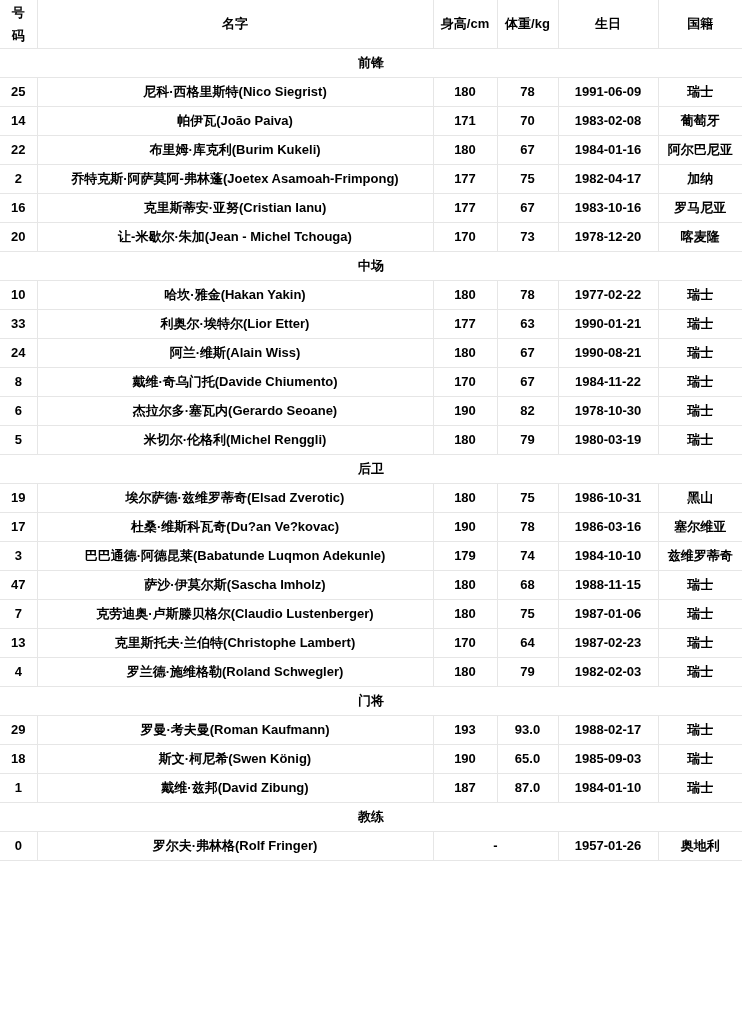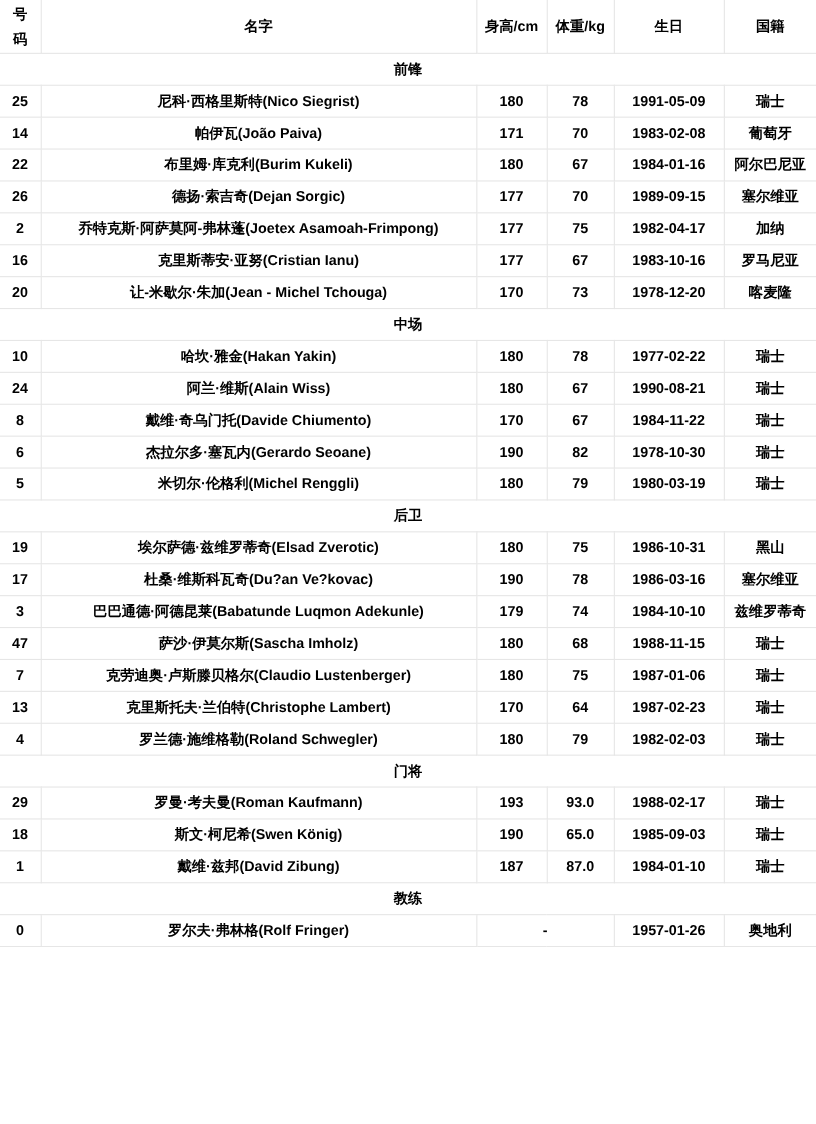--- a/index.html
+++ b/index.html
@@ -78,48 +78,40 @@
   </thead>
   <tbody>
       <tr class="section-row">
         <td colspan="6">前锋</td>
       </tr>
       <tr>
         <td class="vb">25</td>
         <td class="vb">尼科·西格里斯特(Nico Siegrist)</td>
         <td class="vb">180</td>
         <td class="vb">78</td>
-        <td class="vb">1991-05-09</td>
+        <td class="vb">1991-06-09</td>
         <td>瑞士</td>
       </tr>
       <tr>
         <td class="vb">14</td>
         <td class="vb">帕伊瓦(João Paiva)</td>
         <td class="vb">171</td>
         <td class="vb">70</td>
         <td class="vb">1983-02-08</td>
         <td>葡萄牙</td>
       </tr>
       <tr>
         <td class="vb">22</td>
         <td class="vb">布里姆·库克利(Burim Kukeli)</td>
         <td class="vb">180</td>
         <td class="vb">67</td>
         <td class="vb">1984-01-16</td>
         <td>阿尔巴尼亚</td>
       </tr>
       <tr>
-        <td class="vb">26</td>
-        <td class="vb">德扬·索吉奇(Dejan Sorgic)</td>
-        <td class="vb">177</td>
-        <td class="vb">70</td>
-        <td class="vb">1989-09-15</td>
-        <td>塞尔维亚</td>
-      </tr>
-      <tr>
         <td class="vb">2</td>
         <td class="vb">乔特克斯·阿萨莫阿-弗林蓬(Joetex Asamoah-Frimpong)</td>
         <td class="vb">177</td>
         <td class="vb">75</td>
         <td class="vb">1982-04-17</td>
         <td>加纳</td>
       </tr>
       <tr>
         <td class="vb">16</td>
         <td class="vb">克里斯蒂安·亚努(Cristian Ianu)</td>
@@ -141,20 +133,28 @@
       </tr>
       <tr>
         <td class="vb">10</td>
         <td class="vb">哈坎·雅金(Hakan Yakin)</td>
         <td class="vb">180</td>
         <td class="vb">78</td>
         <td class="vb">1977-02-22</td>
         <td>瑞士</td>
       </tr>
       <tr>
+        <td class="vb">33</td>
+        <td class="vb">利奥尔·埃特尔(Lior Etter)</td>
+        <td class="vb">177</td>
+        <td class="vb">63</td>
+        <td class="vb">1990-01-21</td>
+        <td>瑞士</td>
+      </tr>
+      <tr>
         <td class="vb">24</td>
         <td class="vb">阿兰·维斯(Alain Wiss)</td>
         <td class="vb">180</td>
         <td class="vb">67</td>
         <td class="vb">1990-08-21</td>
         <td>瑞士</td>
       </tr>
       <tr>
         <td class="vb">8</td>
         <td class="vb">戴维·奇乌门托(Davide Chiumento)</td>

